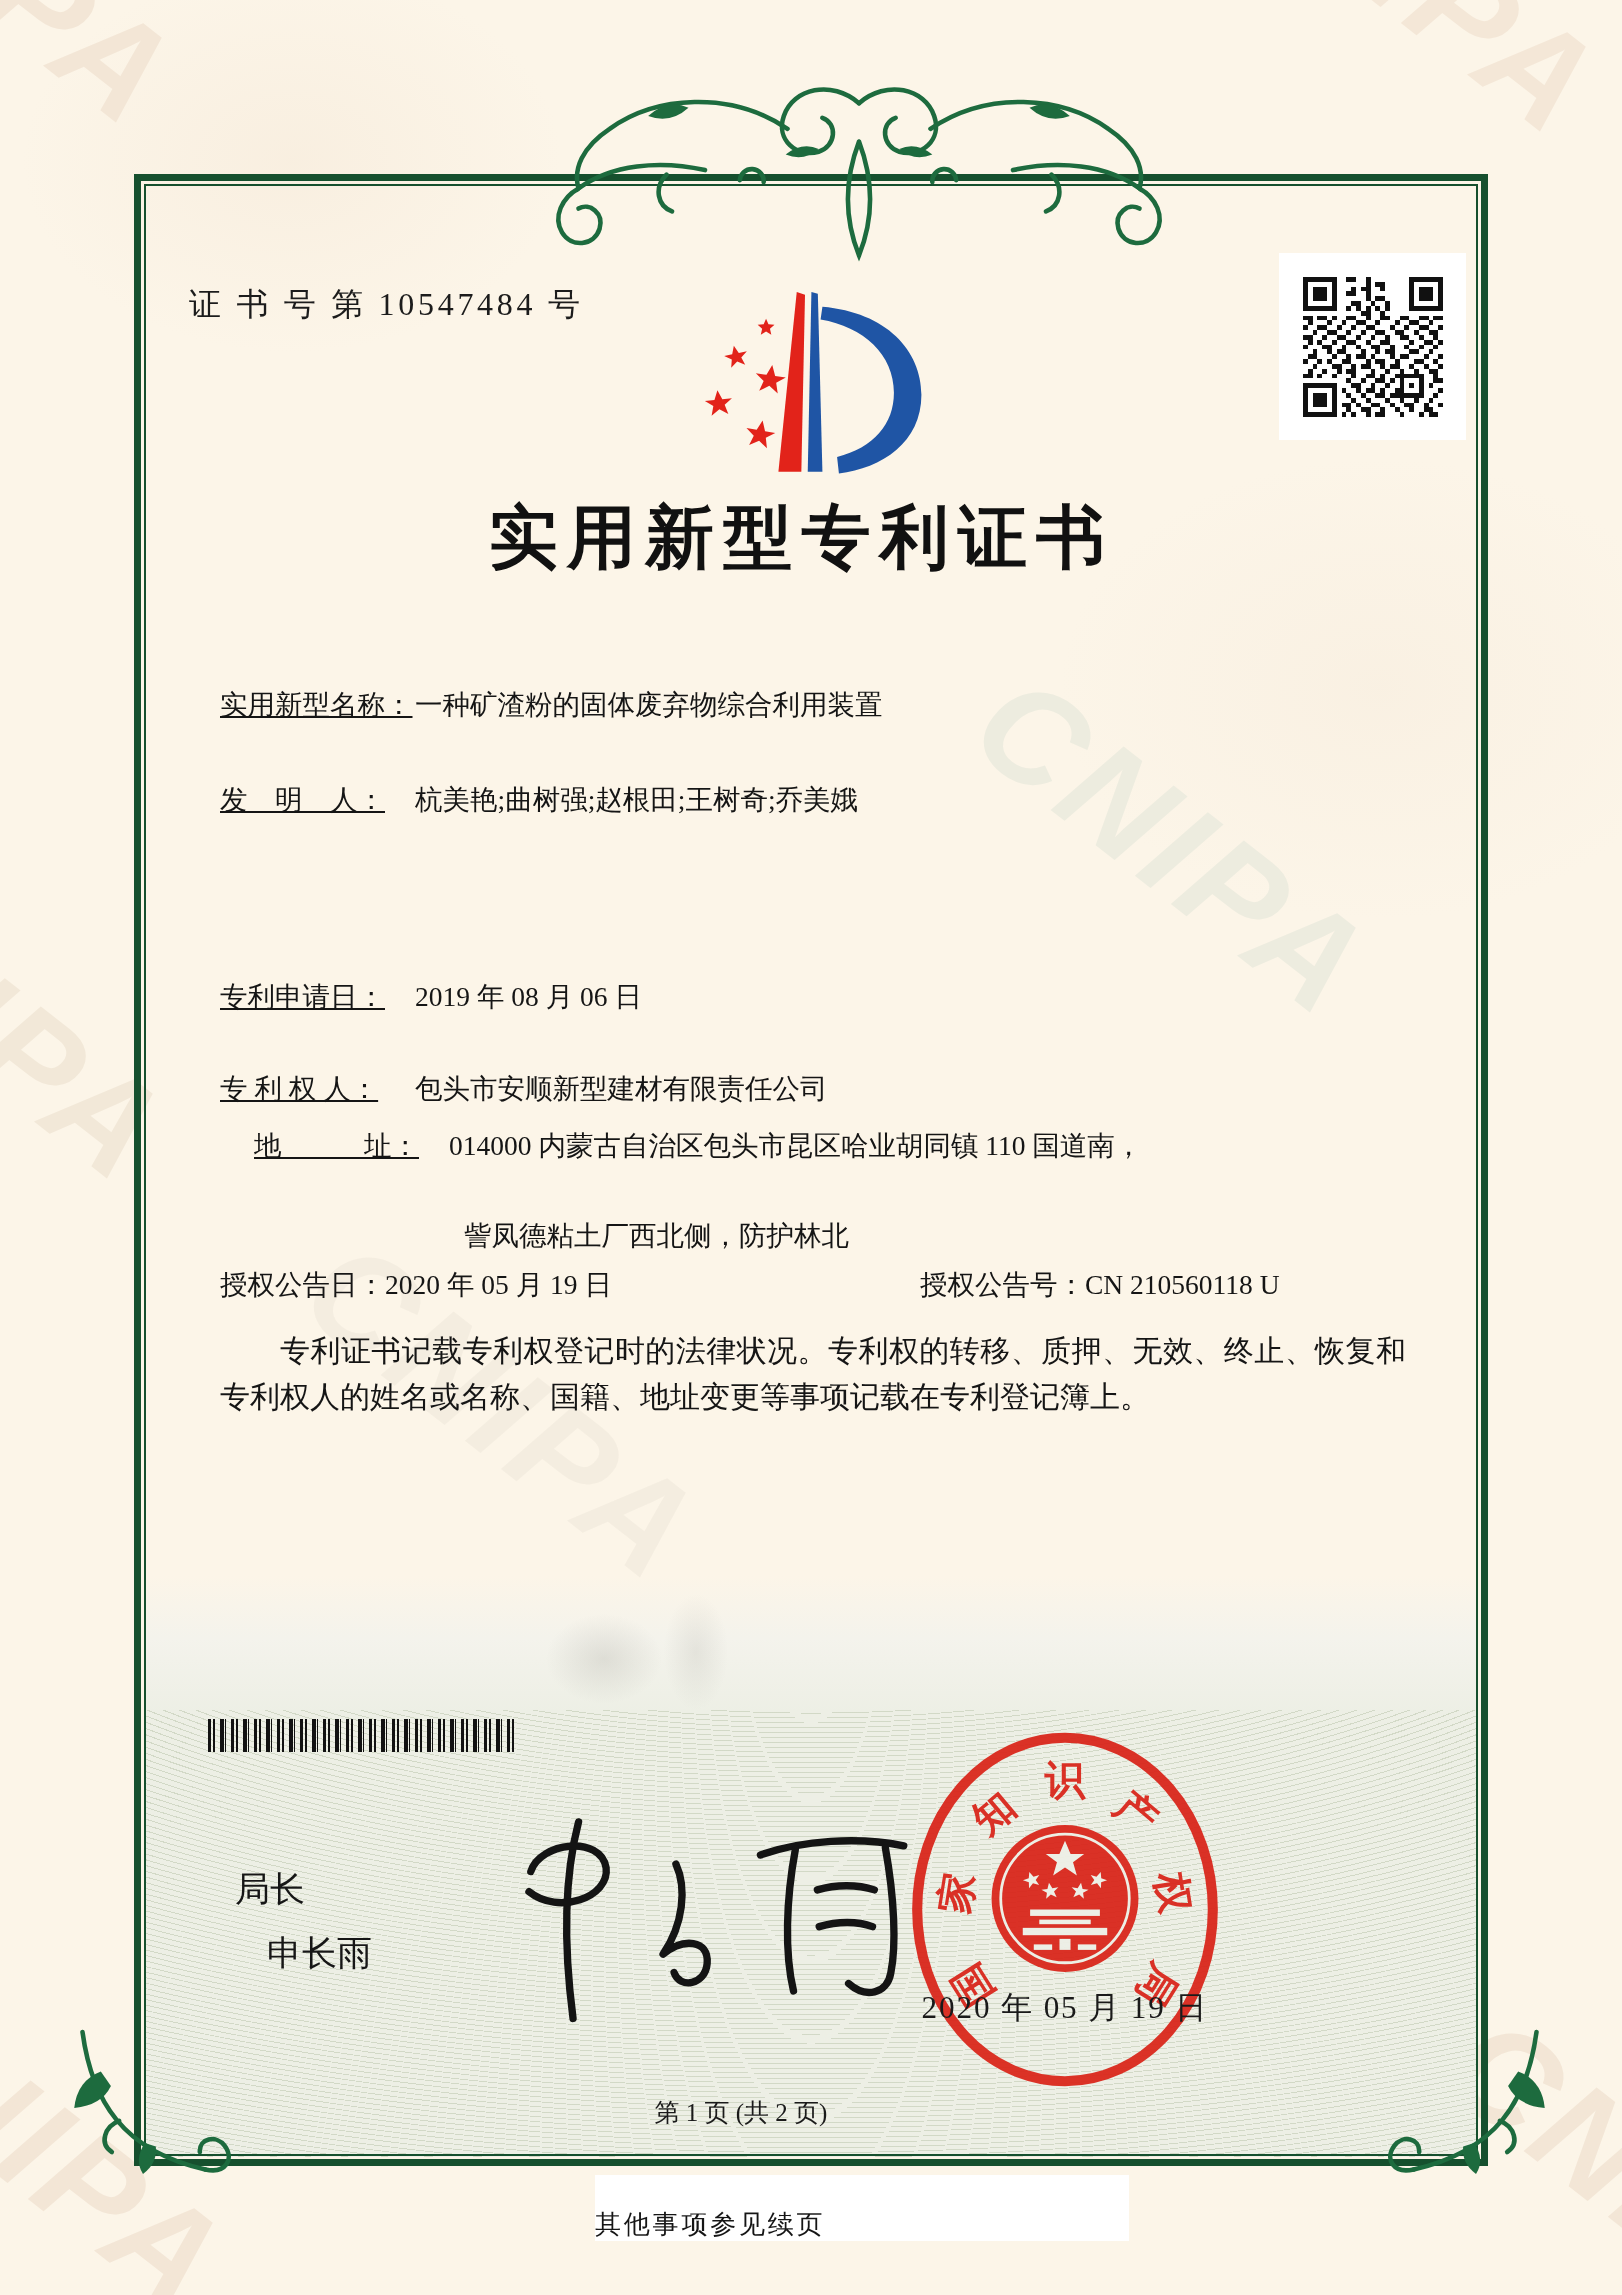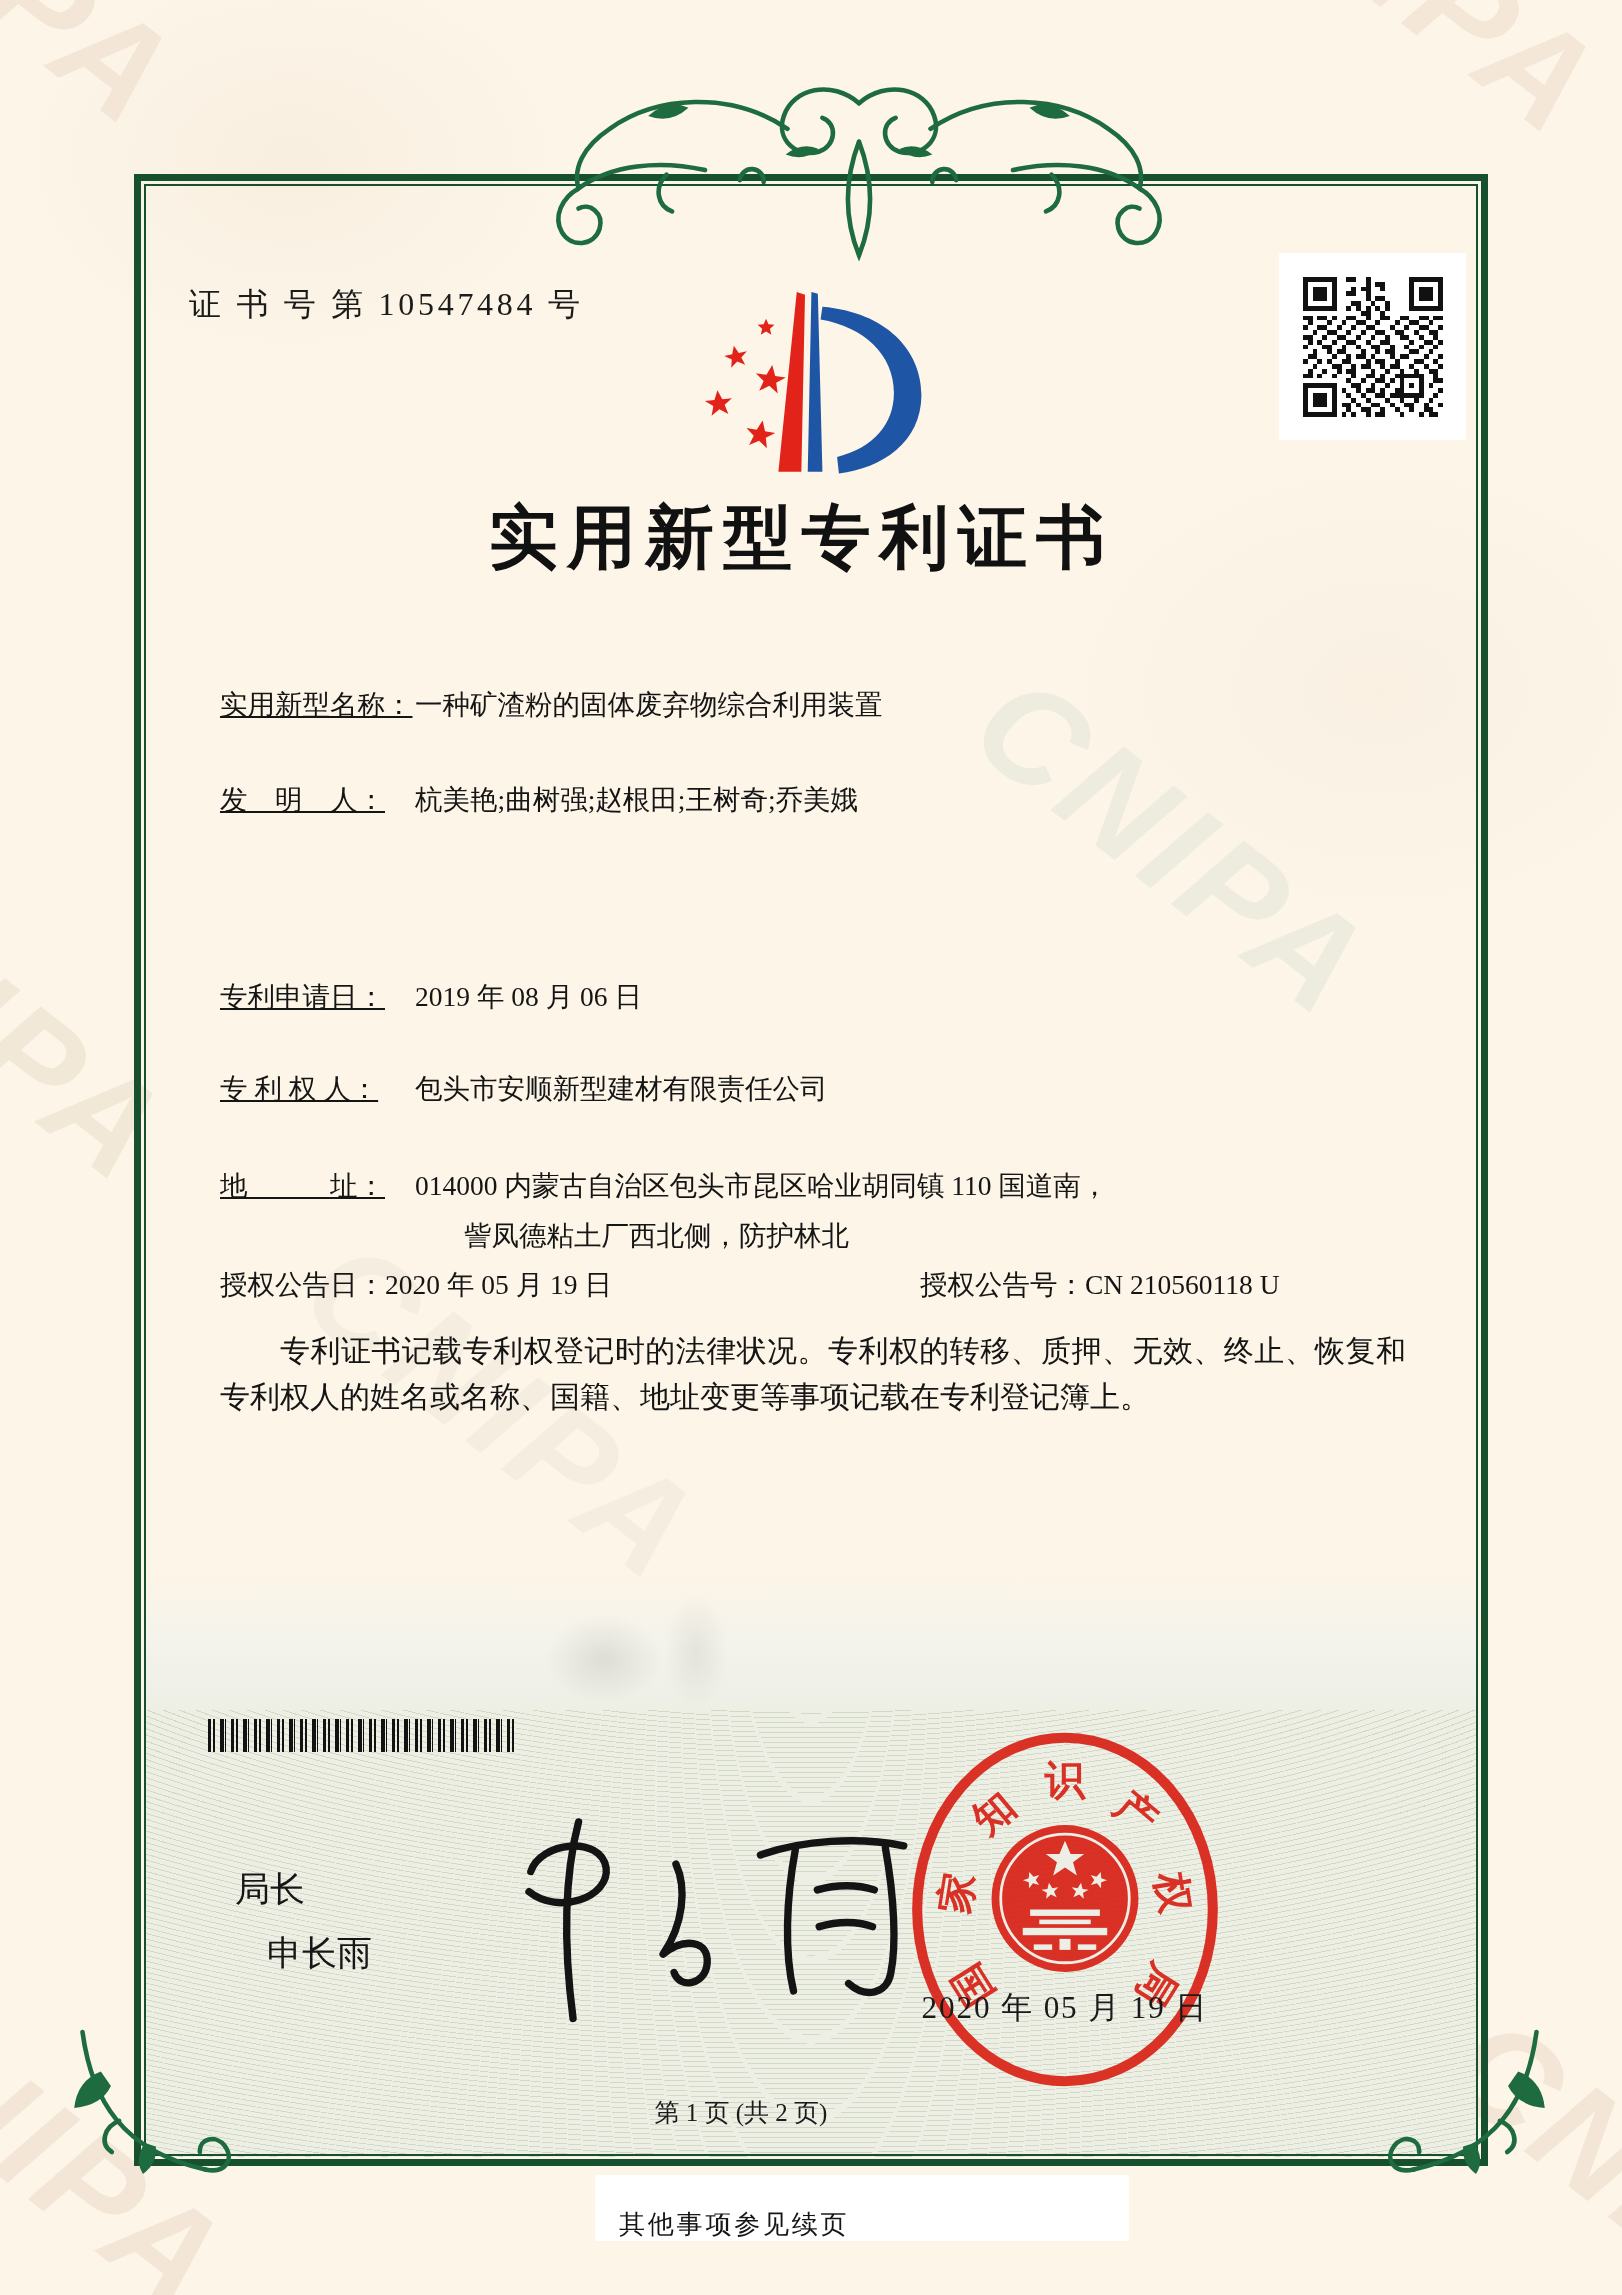--- a/index.html
+++ b/index.html
@@ -29,21 +29,21 @@
   
   .cert-no{position:absolute;left:189px;top:283px;font-size:32px;letter-spacing:3.7px;color:#1c1c1c;z-index:5;}
   .logo{position:absolute;left:694px;top:259px;z-index:5;}
   .qr-pad{position:absolute;left:1279px;top:253px;width:187px;height:187px;background:#fff;z-index:5;}
   .qr{position:absolute;left:24px;top:24px;}
   .title{position:absolute;left:124px;top:492px;width:1355px;text-align:center;font-size:69px;font-weight:bold;
          letter-spacing:9.2px;color:#111;z-index:5;}
   
   .row{position:absolute;left:220px;width:1194px;font-size:27.5px;color:#151515;z-index:5;white-space:nowrap;}
   .row .lbl{display:inline-block;min-width:195px;text-decoration:underline;}
-  .r1{top:687px;} .r2{top:782px;} .r3{top:879px;} .r4{top:979px;} .r5{top:1071px;} .r6{top:1168px;}
+  .r1{top:687px;} .r2{top:782px;} .r3{top:879px;} .r4{top:979px;} .r5{top:1071px;} .r6{top:1128px;margin-left:34px;}
   .addr2{position:absolute;left:464px;top:1218px;font-size:27.5px;color:#151515;z-index:5;}
   .r7{top:1267px;}
   .r7 .col2{position:absolute;left:700px;}
   
   .body-text{position:absolute;left:220px;top:1328px;width:1186px;font-size:30px;line-height:46px;
              text-align:justify;color:#151515;z-index:5;}
   .body-text p{margin:0;text-indent:2em;}
   
   .faded-band{position:absolute;left:145px;top:1576px;width:1332px;height:138px;z-index:2;
       background:radial-gradient(83px 64px at 459px 60%, rgba(150,148,140,.22), transparent 70%),
@@ -57,21 +57,21 @@
   .officer-role{position:absolute;left:235px;top:1866px;font-size:35px;color:#161616;z-index:5;
       font-family:"Liberation Sans","DejaVu Sans",sans-serif;}
   .officer-name{position:absolute;left:235px;top:1930px;font-size:35px;color:#161616;z-index:5;
       font-family:"Liberation Sans","DejaVu Sans",sans-serif;margin-left:32px;}
   .signature{position:absolute;left:470px;top:1787px;z-index:5;}
   .seal{position:absolute;left:895px;top:1719px;z-index:6;}
   
   .page-info{position:absolute;left:539px;top:2096px;width:404px;text-align:center;font-size:25px;color:#1a1a1a;z-index:5;}
   .cont-strip{position:absolute;left:595px;top:2175px;width:534px;height:66px;background:#ffffff;z-index:5;
       display:flex;align-items:center;}
-  .cont-strip span{font-size:26px;letter-spacing:2.8px;color:#151515;padding-left:24px;margin-top:32px;}
+  .cont-strip span{font-size:26px;letter-spacing:2.8px;color:#151515;margin-top:32px;}
 </style>
 </head>
 <body>
 
 <div class="page">
 
   <div class="wm wm1">CNIPA</div>
   <div class="wm wm2">CNIPA</div>
   <div class="wm wm3">CNIPA</div>
   <div class="wm wm4">CNIPA</div>

